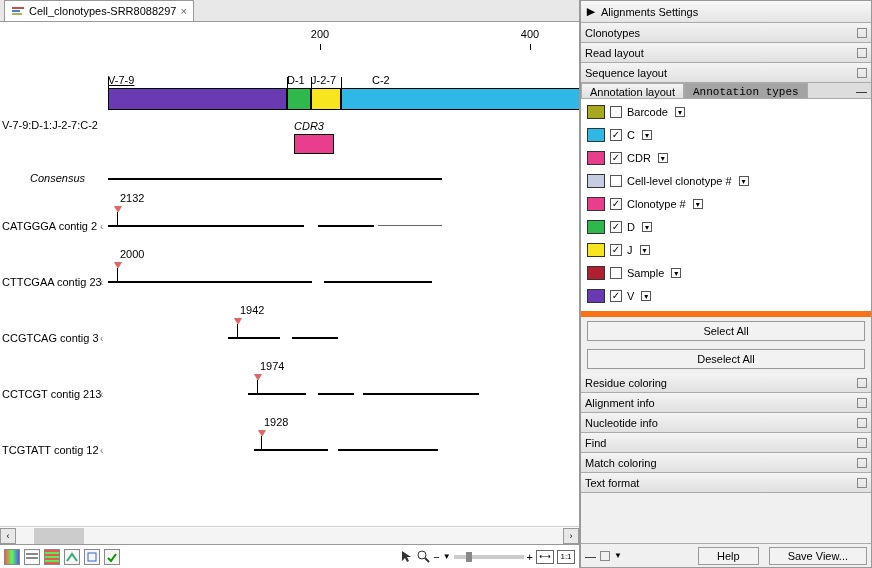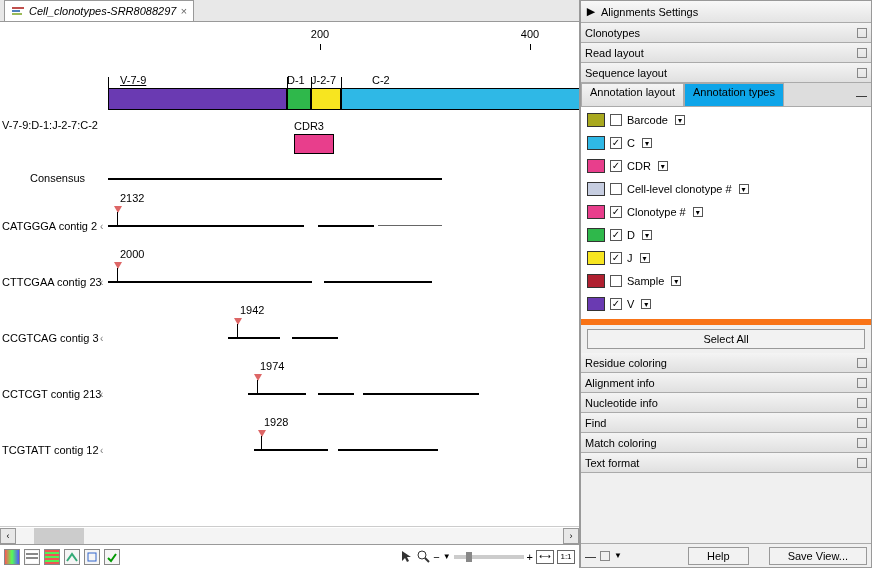--- a/index.html
+++ b/index.html
@@ -2,21 +2,21 @@
 <html><head>
 <meta charset="utf-8">
 <style>
 * { box-sizing: border-box; margin: 0; padding: 0; }
 body { font-family: Arial, sans-serif; font-size: 11px; background: #fff; width: 872px; height: 568px; overflow: hidden; }
 .root { display: flex; height: 100%; }
 .left { flex: 1; display: flex; flex-direction: column; border-right: 1px solid #999; }
 .right { width: 292px; display: flex; flex-direction: column; background: #f0f0f0; border: 1px solid #999; }
 
 .tab-bar { height: 22px; background: #e8e8e8; border-bottom: 1px solid #999; display: flex; align-items: center; padding-left: 4px; }
-.tab { display: flex; align-items: center; gap: 4px; padding: 10px 6px; background: #fff; border: 1px solid #999; border-bottom: none; height: 20px; font-style: italic; }
+.tab { display: flex; align-items: center; gap: 4px; padding: 10px 6px; background: #fff; border: 1px solid #999; border-bottom: none; height: 20px; }
 .tab-icon { width: 14px; height: 14px; display: inline-flex; align-items: center; justify-content: center; }
 .tab-close { color: #666; cursor: pointer; }
 
 .viz { flex: 1; position: relative; overflow: hidden; background: #fff; }
 .ruler { position: absolute; top: 6px; left: 110px; right: 44px; height: 28px; }
 .tick { position: absolute; top: 16px; width: 1px; height: 6px; background: #000; }
 .tick-label { position: absolute; top: 0; transform: translateX(-50%); font-size: 11px; }
 
 .track-area { position: absolute; top: 50px; left: 0; right: 0; }
 .track { position: relative; height: 56px; }
@@ -47,23 +47,23 @@
 .zoom-group { display: flex; align-items: center; gap: 3px; }
 .slider { width: 70px; height: 4px; background: #ccc; position: relative; }
 .slider-knob { position: absolute; left: 12px; top: -3px; width: 6px; height: 10px; background: #888; }
 .ratio { width: 18px; height: 14px; border: 1px solid #666; font-size: 8px; display: inline-flex; align-items: center; justify-content: center; }
 
 
 .panel-hdr { height: 22px; display: flex; align-items: center; border-bottom: 1px solid #aaa; background: linear-gradient(#f8f8f8,#e4e4e4); padding-left: 4px; gap: 4px; }
 .collapse-icon { width: 12px; height: 12px; display: inline-flex; align-items: center; justify-content: center; }
 .section { height: 20px; background: linear-gradient(#f4f4f4,#e0e0e0); border-bottom: 1px solid #aaa; display: flex; align-items: center; justify-content: space-between; padding: 0 4px; font-size: 11px; cursor: pointer; }
 .section .sq { width: 10px; height: 10px; border: 1px solid #888; }
-.tabrow { display: flex; height: 24px; border-bottom: 1px solid #aaa; background: #ddd; }
+.tabrow { display: flex; height: 16px; border-bottom: 1px solid #aaa; background: #ddd; }
 .ptab { padding: 2px 8px; border: 1px solid #aaa; border-bottom: none; background: linear-gradient(#f4f4f4,#e0e0e0); cursor: pointer; }
-.ptab.active { background: #0ea5e9; }
+.ptab.active { background: #a3a3a3; font-family: Liberation Mono, monospace; }
 .tabspacer { flex: 1; display: flex; align-items: center; justify-content: flex-end; padding-right: 4px; }
 .anno-list { background: #fff; padding: 6px 6px 8px 6px; display: flex; flex-direction: column; gap: 9px; border-bottom: 6px solid #f97316; }
 .anno-row { display: flex; align-items: center; gap: 5px; }
 .swatch { width: 18px; height: 14px; border: 1px solid #333; }
 .chk { width: 12px; height: 12px; border: 1px solid #555; display: inline-flex; align-items: center; justify-content: center; font-size: 10px; line-height: 10px; }
 .dd { width: 10px; height: 10px; border: 1px solid #555; display: inline-flex; align-items: center; justify-content: center; font-size: 8px; margin-left: 2px; }
 .widebtn { margin: 4px 6px; border: 1px solid #999; background: #f2f2f2; text-align: center; padding: 3px 0; cursor: pointer; }
 .right-foot { margin-top: auto; border-top: 1px solid #aaa; height: 24px; display: flex; align-items: center; justify-content: space-between; padding: 0 4px; gap: 4px; }
 .rf-left { display: flex; gap: 4px; align-items: center; }
 .rf-btn { border: 1px solid #999; background: #f2f2f2; padding: 2px 18px; cursor: pointer; }
@@ -94,35 +94,35 @@
           <div class="tick-label" style="left: 420px;">400</div>
           <div class="tick" style="left: 420px;"></div>
         </div>
 
       <div class="track-area">
 
         <div class="track" style="height:60px;">
           <div class="segbar" style="left:108px;width:483px;" id="segbar">
               <div class="seg" style="left: 0px; width: 179px; background: rgb(106, 58, 178);"></div>
               <div class="vrule" style="left: 0px;"></div>
-              <div class="segtag" style="left: 12px; text-decoration: underline;">V-7-9</div>
+              <div class="segtag" style="left: 0px; text-decoration: underline;">V-7-9</div>
               <div class="seg" style="left: 179px; width: 24px; background: rgb(47, 184, 75);"></div>
               <div class="vrule" style="left: 179px;"></div>
               <div class="segtag" style="left: 179px;">D-1</div>
               <div class="seg" style="left: 203px; width: 30px; background: rgb(247, 229, 32);"></div>
               <div class="vrule" style="left: 203px;"></div>
               <div class="segtag" style="left: 203px;">J-2-7</div>
               <div class="seg" style="left: 233px; width: 250px; background: rgb(47, 184, 230);"></div>
               <div class="vrule" style="left: 233px;"></div>
               <div class="segtag" style="left: 233px; padding-left: 31px;">C-2</div>
             </div>
           <div class="track-label" style="top:53px;">V-7-9:D-1:J-2-7:C-2</div>
         </div>
 
-        <div class="track" style="height:56px;">
+        <div class="track" style="height:56px;font-style:italic;">
           <div style="position:absolute;left:108px;">
             <div class="segtag" id="cdrlabel" style="left: 186px; top: -12px;">CDR3</div>
             <div id="cdrbox" class="seg" style="top: 2px; height: 20px; left: 186px; width: 40px; background: rgb(232, 62, 140);"></div>
           </div>
           <div class="hline" style="left:108px;top:46px;width:334px;"></div>
           <div class="track-label" style="top:46px;left:30px;">Consensus</div>
         </div>
 
         <div id="readtracks">
             <div class="track" style="height: 56px;">
@@ -312,20 +312,21 @@
         </div>
         <div class="anno-row">
           <span class="swatch" style="background:#6a3ab2"></span>
           <span class="chk">✓</span>
           <span>V</span>
           <span class="dd">▾</span>
         </div>
       </div>
 
     <div class="widebtn">Select All</div>
+    <div class="widebtn">Deselect All</div>
 
     <div id="sectionsBottom">
         <div class="section">
           <span>Residue coloring</span>
           <span class="sq"></span>
         </div>
         <div class="section">
           <span>Alignment info</span>
           <span class="sq"></span>
         </div>
@@ -346,19 +347,19 @@
           <span class="sq"></span>
         </div>
       </div>
 
     <div class="right-foot">
       <div class="rf-left">
         <span>—</span>
         <span class="sq" style="display:inline-block;width:10px;height:10px;border:1px solid #888;"></span>
         <span style="font-size:8px;">▼</span>
       </div>
-      <div style="display:flex;gap:20px;">
+      <div style="display:flex;gap:10px;">
         <div class="rf-btn">Help</div>
         <div class="rf-btn">Save View...</div>
       </div>
     </div>
   </div>
 </div>
 
 </body></html>

